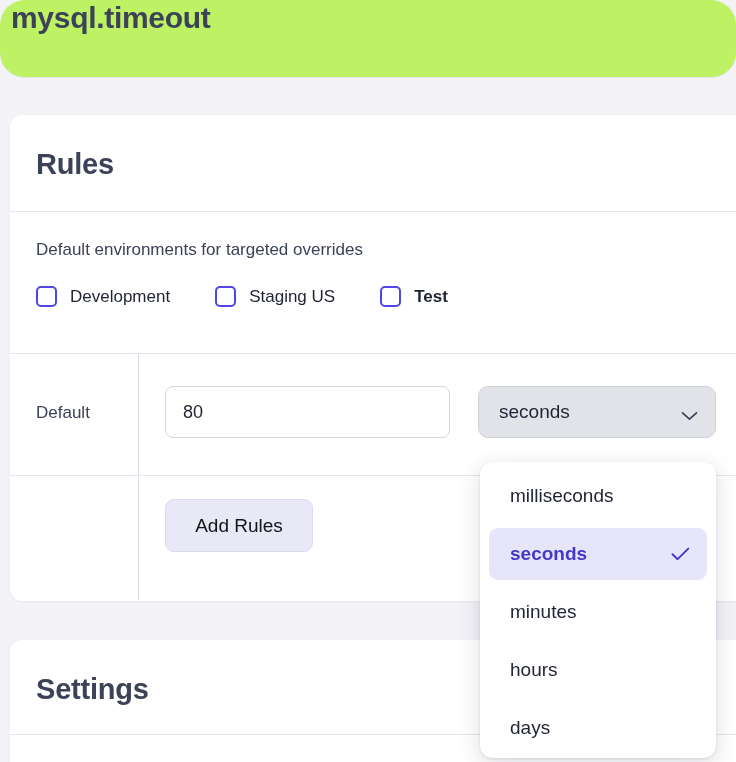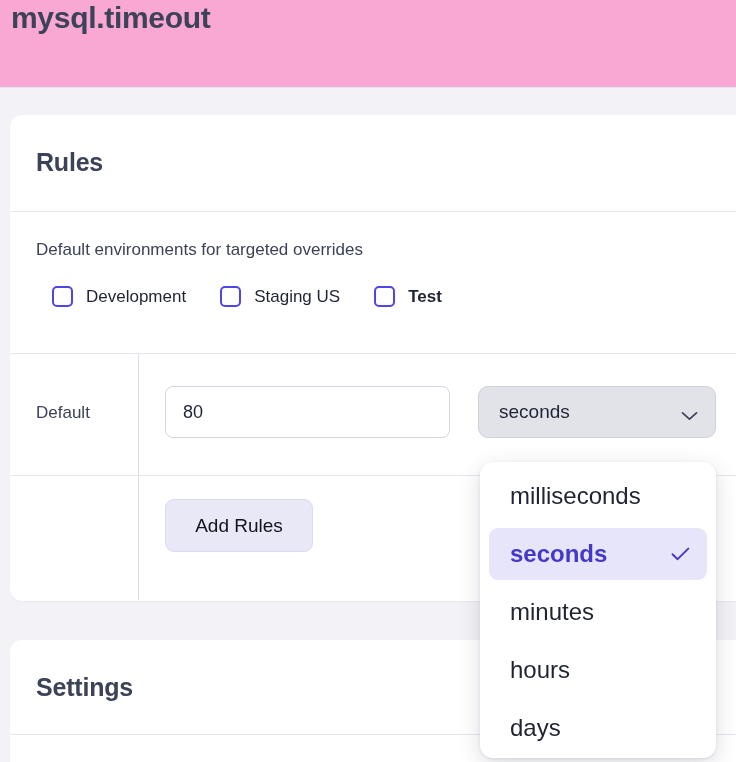--- a/index.html
+++ b/index.html
@@ -20,24 +20,25 @@
     width: 736px;
     height: 762px;
     overflow: hidden;
   }
 
   
   .page-header {
     position: absolute;
     left: 0; top: 0;
     width: 736px;
-    height: 88px;
-    background: #f9a8d4;
+    height: 78px;
+    background: #bef264;
     border-bottom: 1px solid #e3e3ec;
     box-sizing: border-box;
+    border-radius: 25px;
   }
   .page-title {
     position: absolute;
     left: 11px;
     top: 1px;
     font-size: 30px;
     font-weight: bold;
     color: #3c4257;
     letter-spacing: -0.3px;
     white-space: nowrap;
@@ -68,21 +69,21 @@
     border-bottom: 1px solid #e6e6ee;
     box-sizing: border-box;
   }
   #settings-card .card-header {
     height: 95px;
   }
   .card-title {
     position: absolute;
     left: 26px;
     top: 33px;
-    font-size: 25px;
+    font-size: 29px;
     font-weight: bold;
     color: #3c4257;
     letter-spacing: -0.2px;
   }
 
   
   .env-section {
     position: relative;
     height: 142px;
     border-bottom: 1px solid #e6e6ee;
@@ -91,25 +92,26 @@
   .env-label {
     position: absolute;
     left: 26px;
     top: 28px;
     font-size: 17px;
     color: #3c4257;
     white-space: nowrap;
   }
   .env-list {
     position: absolute;
-    left: 42px;
+    left: 26px;
     top: 74px;
     display: flex;
     align-items: center;
     white-space: nowrap;
+    gap: 11px;
   }
   .env-item {
     display: flex;
     align-items: center;
     margin-right: 34px;
   }
   .env-item:last-child { margin-right: 0; font-weight: bold; }
   .checkbox-box {
     width: 21px;
     height: 21px;
@@ -242,21 +244,21 @@
     border-radius: 9px;
     display: flex;
     align-items: center;
     justify-content: space-between;
     padding: 0 17px 0 21px;
     box-sizing: border-box;
     margin-bottom: 6px;
     cursor: pointer;
   }
   .dropdown-item .item-label {
-    font-size: 24px;
+    font-size: 19px;
     color: #1f2333;
     white-space: nowrap;
   }
   .dropdown-item.selected {
     background: #e7e5f9;
   }
   .dropdown-item.selected .item-label {
     color: #4338ca;
     font-weight: bold;
   }

